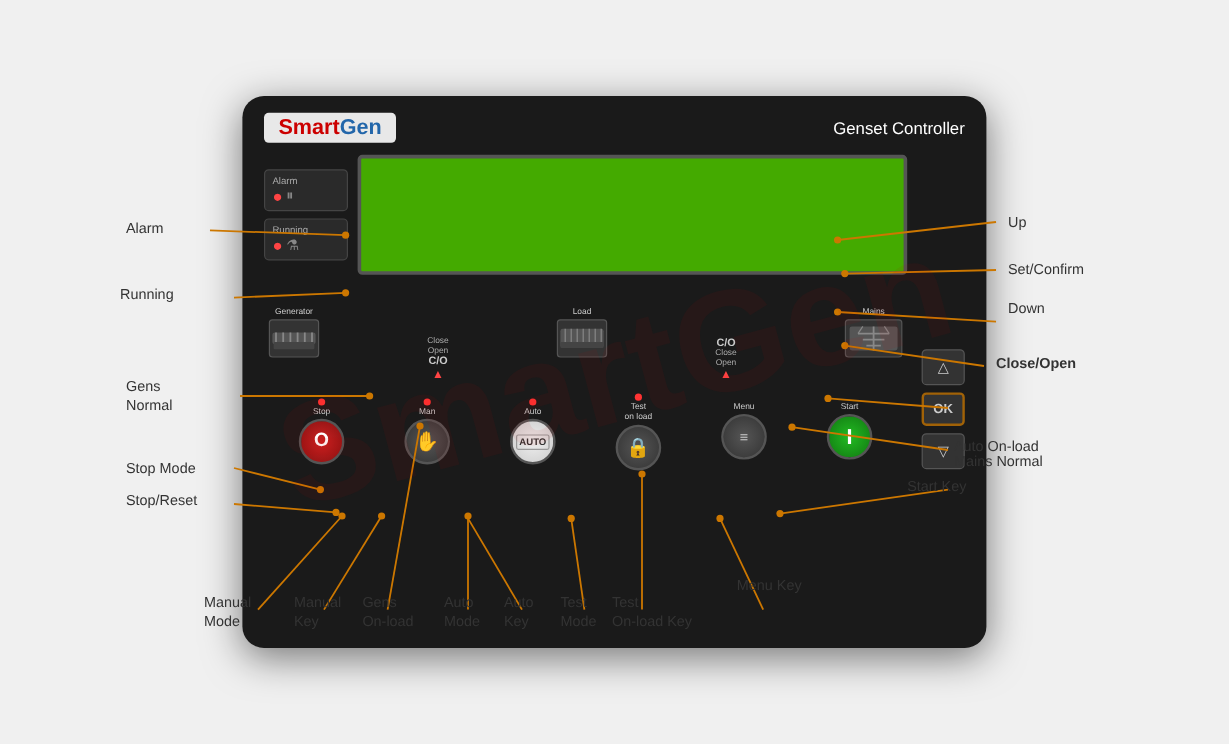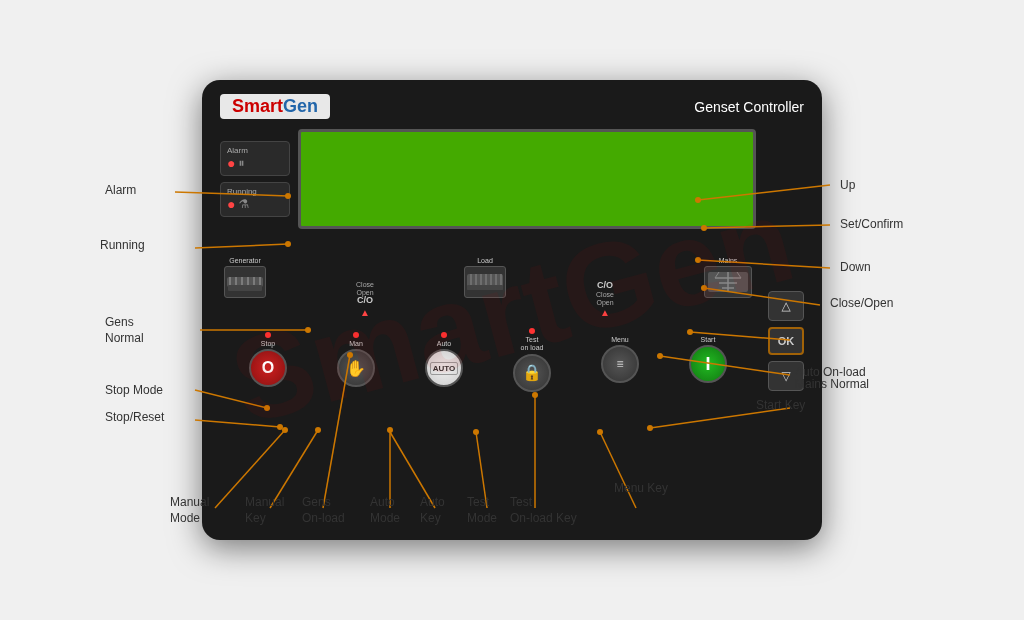--- a/index.html
+++ b/index.html
@@ -386,22 +386,22 @@
   <div class="annotation-text" style="left:170px;top:495px;line-height:1.3;">Manual<br>Mode</div>
   <div class="annotation-text" style="left:245px;top:495px;line-height:1.3;">Manual<br>Key</div>
   <div class="annotation-text" style="left:302px;top:495px;line-height:1.3;">Gens<br>On-load</div>
   <div class="annotation-text" style="left:370px;top:495px;line-height:1.3;">Auto<br>Mode</div>
   <div class="annotation-text" style="left:420px;top:495px;line-height:1.3;">Auto<br>Key</div>
   <div class="annotation-text" style="left:467px;top:495px;line-height:1.3;">Test<br>Mode</div>
   <div class="annotation-text" style="left:510px;top:495px;line-height:1.3;">Test<br>On-load Key</div>
   <div class="annotation-text" style="left:614px;top:481px;">Menu Key</div>
   <div class="annotation-text" style="left:840px;top:178px;">Up</div>
   <div class="annotation-text" style="left:840px;top:217px;">Set/Confirm</div>
-  <div class="annotation-text" style="left:840px;top:260px;">Down</div>
-  <div class="annotation-text" style="left:830px;top:296px;">Close/Open</div>
+  <div class="annotation-text" style="left:840px;top:250px;">Down</div>
+  <div class="annotation-text" style="left:830px;top:296px;font-weight:bold;">Close/Open</div>
   <div class="annotation-text" style="left:795px;top:332px;margin-top:45px;">Mains Normal</div>
   <div class="annotation-text" style="left:795px;top:365px;">Auto On-load</div>
   <div class="annotation-text" style="left:756px;top:398px;">Start Key</div>
 
   <div class="controller">
 
     <div class="header">
       <div class="logo">
         <span class="smart">Smart</span><span class="gen">Gen</span>
       </div>

